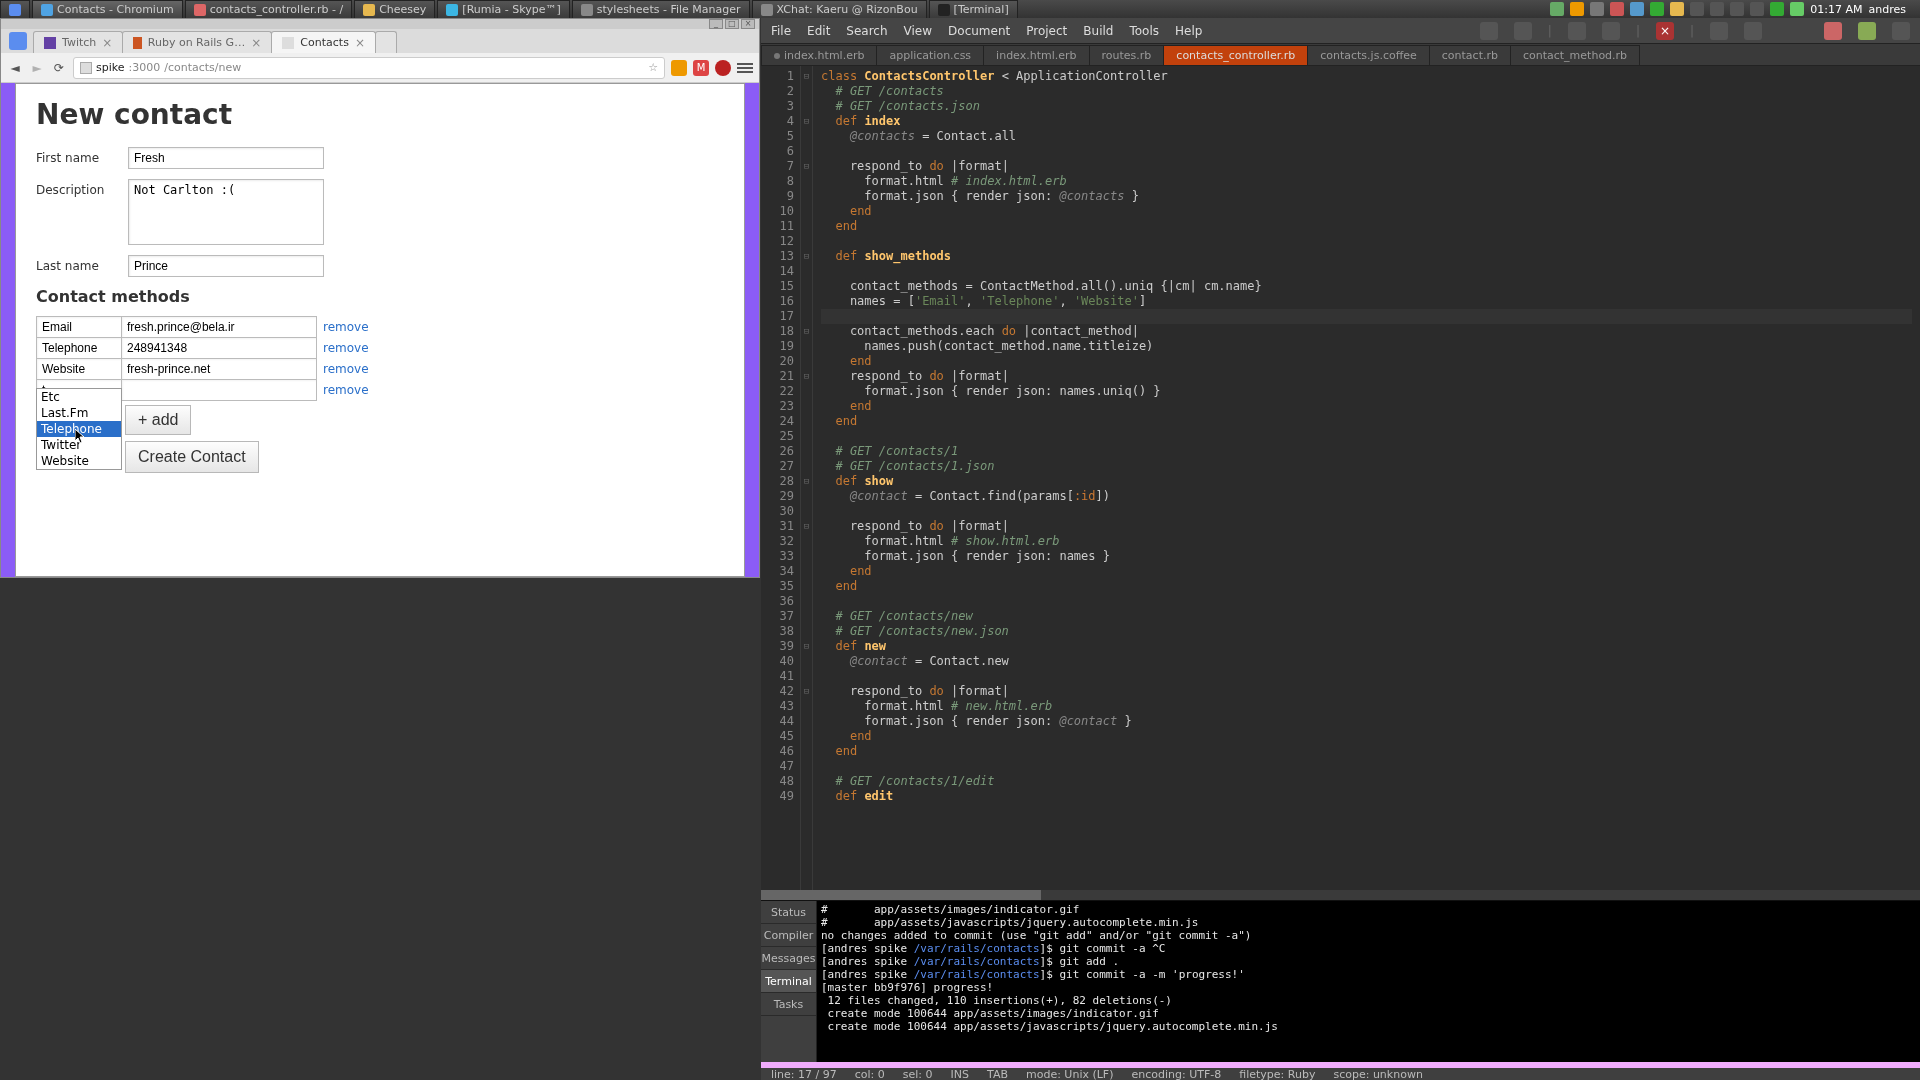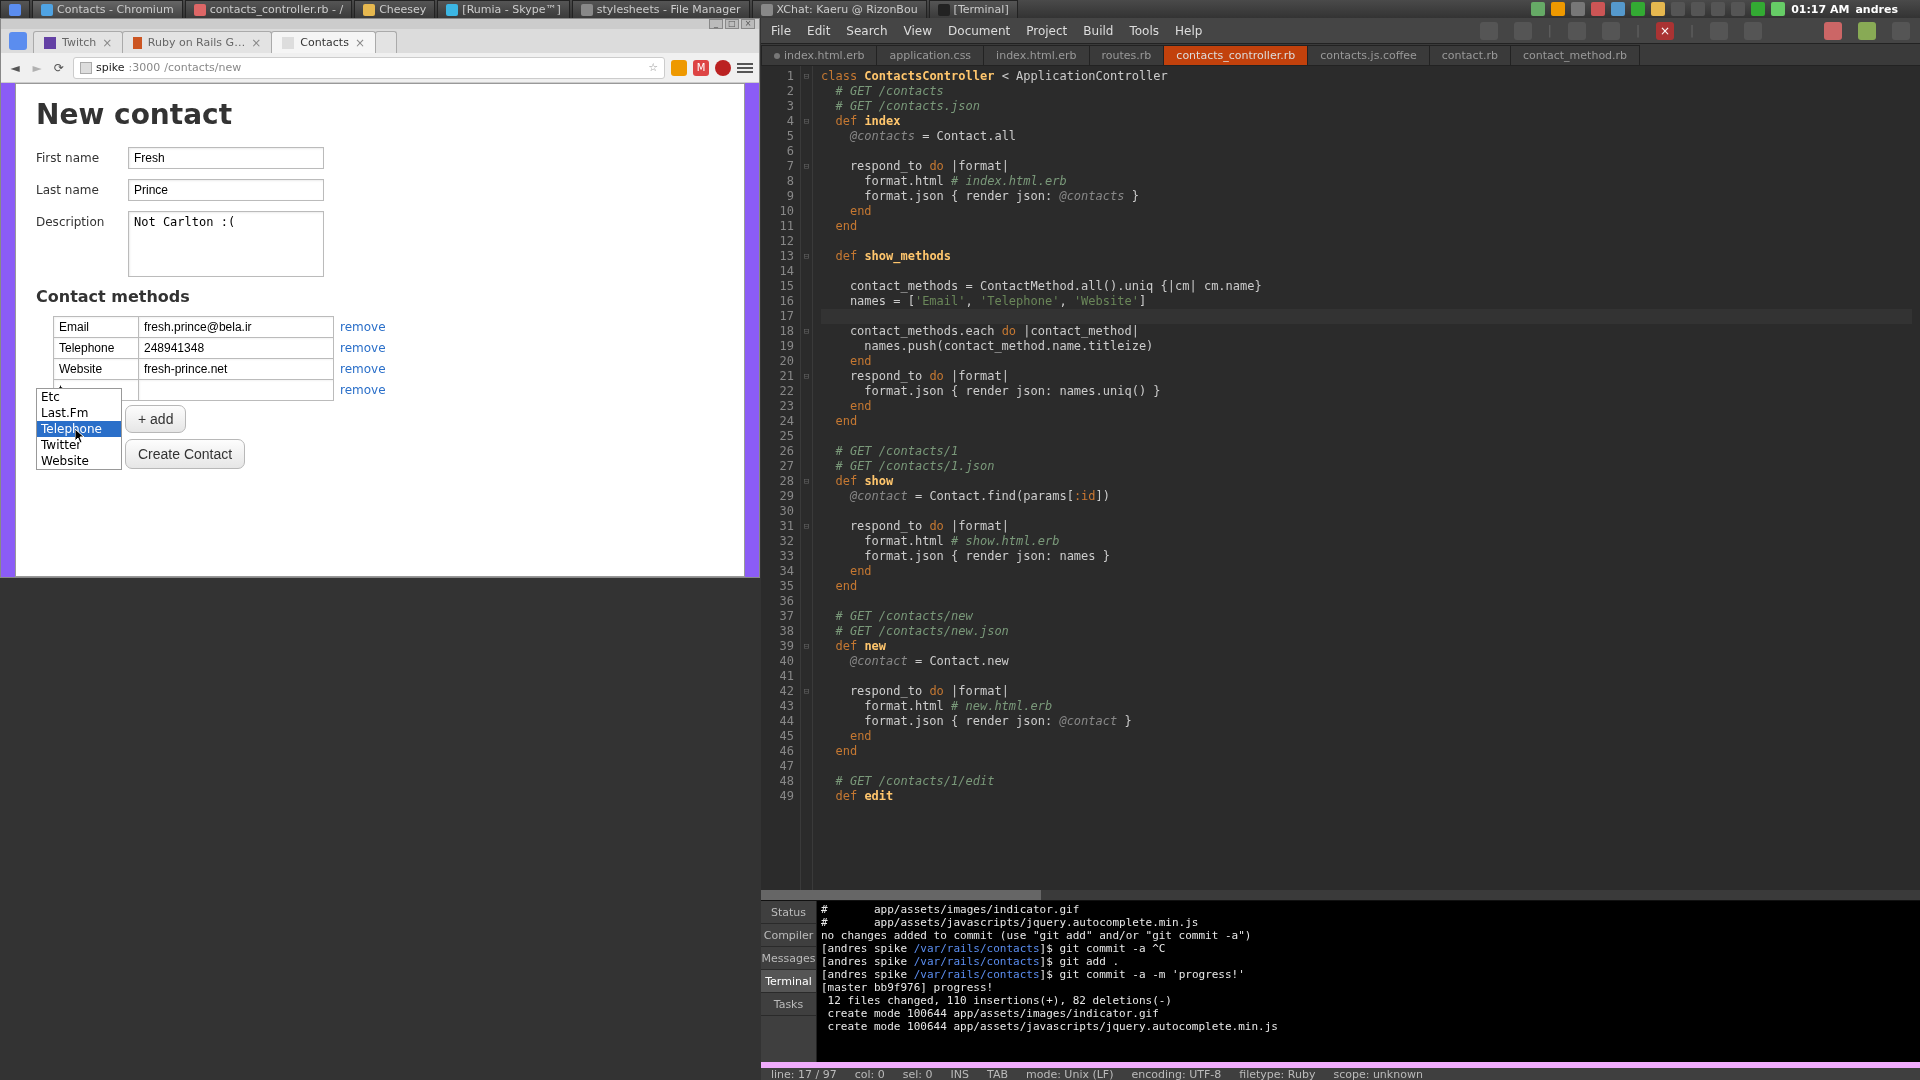--- a/index.html
+++ b/index.html
@@ -4,21 +4,21 @@
 <style>
 * { box-sizing: border-box; margin: 0; padding: 0; }
 body { font-family: "DejaVu Sans", Arial, sans-serif; font-size: 12px; background: #333; width: 1920px; height: 1080px; overflow: hidden; position: relative; }
 
 
 .taskbar { position: absolute; top: 0; left: 0; right: 0; height: 18px; background: linear-gradient(#4a4a4a,#333); display: flex; align-items: center; color: #ccc; font-size: 11px; }
 .tb-left { display: flex; align-items: center; flex: 1; gap: 2px; }
 .tb-item { display: flex; align-items: center; gap: 4px; padding: 0 8px; height: 18px; background: linear-gradient(#555,#3a3a3a); border: 1px solid #222; border-bottom: none; cursor: pointer; }
 .tb-item.active { background: linear-gradient(#666,#444); }
 .tb-icon { width: 12px; height: 12px; background: #888; border-radius: 2px; display:inline-block; }
-.tb-right { display: flex; align-items: center; gap: 6px; padding-right: 22px; font-weight: bold; }
+.tb-right { display: flex; align-items: center; gap: 6px; padding-right: 14px; }
 .tray-icon { width: 14px; height: 14px; background: #777; border-radius: 2px; }
 .clock { color: #fff; font-size: 11px; }
 
 
 .browser { position: absolute; top: 18px; left: 0; width: 760px; height: 560px; background: #dedede; border: 1px solid #888; display: flex; flex-direction: column; }
 .win-titlebar { height: 10px; background: #ccc; display: flex; justify-content: flex-end; align-items: center; gap: 2px; padding-right: 4px; }
 .win-btn { width: 14px; height: 10px; background: #bbb; border: 1px solid #888; font-size: 8px; text-align:center; line-height:8px; color:#555; }
 
 .browser-tabs { height: 24px; background: #dcdcdc; display: flex; align-items: flex-end; padding-left: 8px; gap: 0; }
 .app-icon { width: 18px; height: 18px; margin-right: 6px; align-self: center; background: #5b8def; border-radius: 3px; }
@@ -43,24 +43,24 @@
 .viewport { flex: 1; background: #8b5cf6; padding: 0 14px; overflow: visible; position: relative; }
 .page { background: #fff; border: 1px solid #999; height: 100%; padding: 14px 20px; position: relative; }
 .page h1 { font-size: 28px; font-weight: bold; color: #333; margin-bottom: 16px; }
 .frow { display: flex; align-items: flex-start; margin-bottom: 10px; font-size: 12px; }
 .frow label { width: 92px; color: #333; padding-top: 4px; }
 .tin { width: 196px; height: 22px; border: 1px solid #bbb; padding: 2px 5px; font-size: 12px; box-shadow: inset 1px 1px 2px rgba(0,0,0,.08); }
 .tarea { width: 196px; height: 66px; border: 1px solid #bbb; padding: 3px 5px; font-size: 12px; resize: none; box-shadow: inset 1px 1px 2px rgba(0,0,0,.08); }
 .section-h { font-size: 16px; font-weight: bold; color: #333; margin: 8px 0 10px; }
 .cm-row { display: flex; align-items: center; gap: 0; margin-bottom: 0; }
 .cm-row input { height: 22px; border: 1px solid #bbb; padding: 2px 5px; font-size: 12px; box-shadow: inset 1px 1px 2px rgba(0,0,0,.05); }
-.cm-type { width: 86px; margin-left: 17px; }
+.cm-type { width: 86px; }
 .cm-val { width: 196px; margin-left: -1px; }
 .cm-remove { color: #2a6fc9; margin-left: 6px; font-size: 12px; cursor: pointer; }
-.btn { display: inline-block; padding: 5px 12px; background: linear-gradient(#fdfdfd,#e6e6e6); border: 1px solid #b8b8b8; border-radius: 7px; font-size: 14px; color: #333; cursor: pointer; }
+.btn { display: inline-block; padding: 5px 12px; background: linear-gradient(#fdfdfd,#e6e6e6); border: 1px solid #b8b8b8; border-radius: 0; font-size: 16px; color: #333; cursor: pointer; }
 .add-btn { margin-left: 89px; margin-top: 4px; }
 .submit-btn { margin-left: 89px; margin-top: 6px; padding: 6px 12px; }
 
 .autocomplete { position: absolute; left: 20px; top: 304px; width: 86px; background: #fff; border: 1px solid #999; z-index: 50; font-size: 12px; }
 .autocomplete div { padding: 1px 4px; cursor: pointer; }
 .autocomplete .sel { background: #2a6fc9; color: #fff; }
 
 .cursor { position: absolute; left: 59px; top: 345px; width: 12px; height: 16px; z-index: 60; }
 .cursor svg { display: block; }
 
@@ -209,26 +209,26 @@
       </div>
   </div>
   <div class="viewport">
     <div class="page">
       <h1>New contact</h1>
       <div class="frow">
         <label>First name</label>
         <input class="tin" value="Fresh" style="">
       </div>
       <div class="frow">
+        <label>Description</label>
+        <textarea class="tarea" style="">Not Carlton :(</textarea>
+      </div>
+      <div class="frow">
         <label>Last name</label>
         <input class="tin" value="Prince" style="">
-      </div>
-      <div class="frow">
-        <label>Description</label>
-        <textarea class="tarea" style="">Not Carlton :(</textarea>
       </div>
       <div class="section-h">Contact methods</div>
       <div class="cm-row">
         <input class="cm-type" value="Email" style="">
         <input class="cm-val" value="fresh.prince@bela.ir" style="">
         <a class="cm-remove">remove</a>
       </div>
       <div class="cm-row" style="margin-top:-1px">
         <input class="cm-type" value="Telephone" style="">
         <input class="cm-val" value="248941348" style="">

